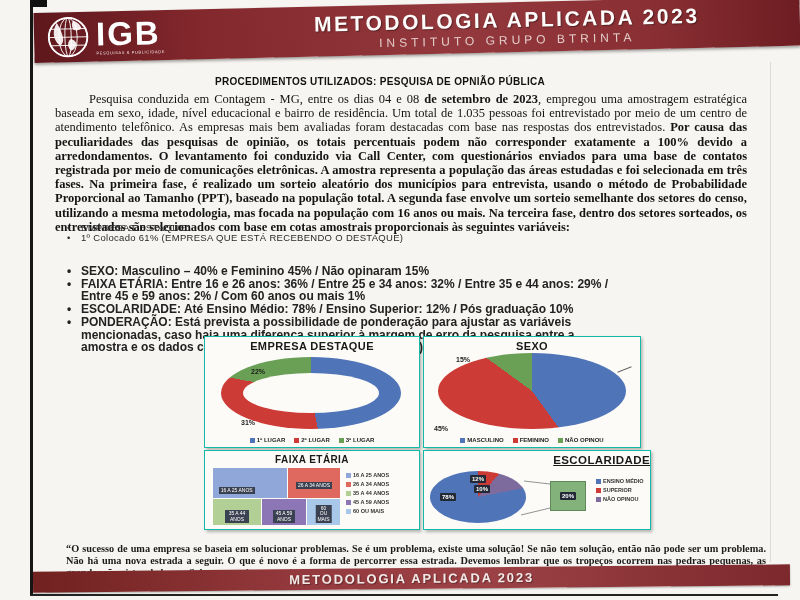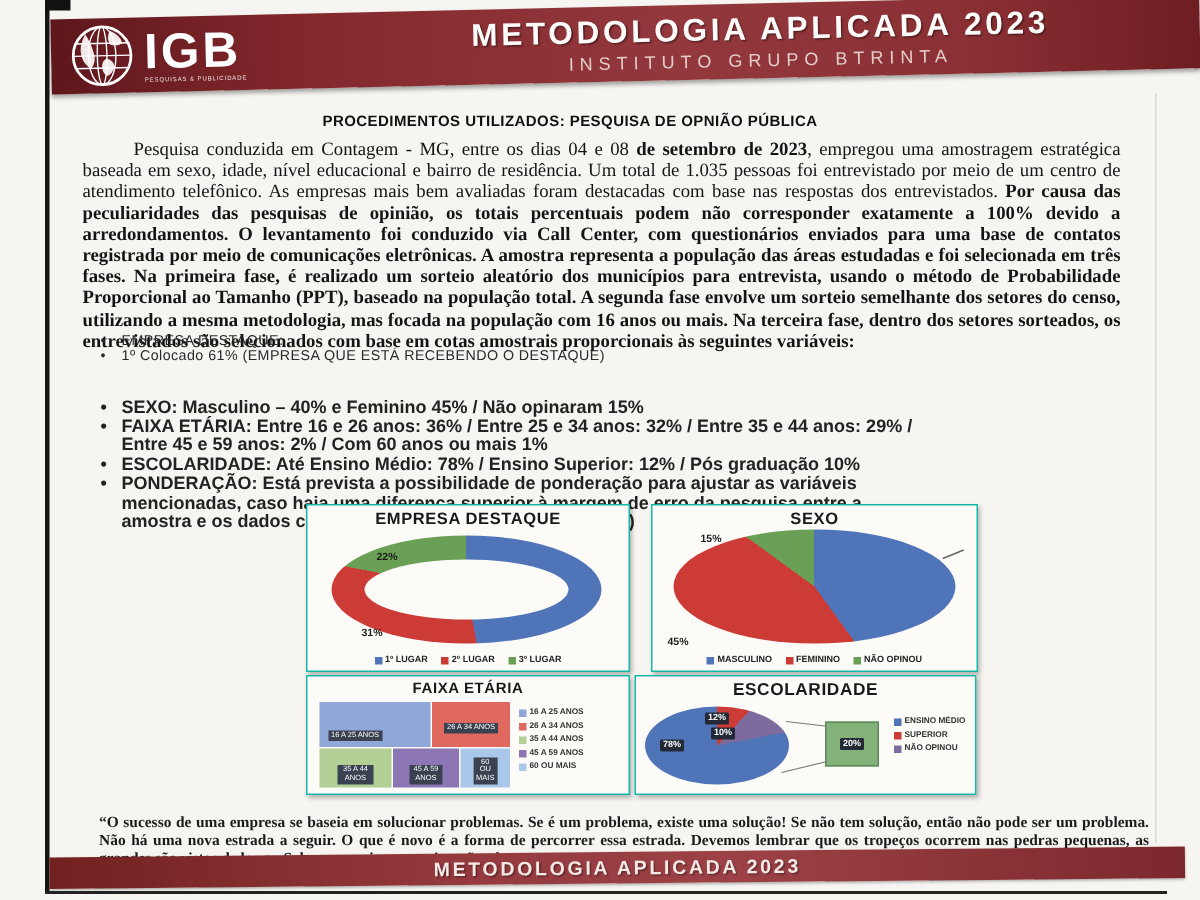--- a/index.html
+++ b/index.html
@@ -42,26 +42,26 @@
   ul.bullets{list-style:none;margin:0;padding:0;position:absolute;}
   ul.bullets li{position:relative;padding-left:16px;}
   ul.bullets li::before{content:"•";position:absolute;left:2px;top:0;}
   .bullets1{left:65px;top:223px;width:640px;font-size:9.5px;line-height:10.3px;letter-spacing:.3px;color:#2a2a2a;}
   .bullets2{left:65px;top:265px;width:545px;font-size:12px;line-height:12.4px;color:#222;font-weight:600;}
   .bullets2 li{margin-bottom:.5px;}
 
   
   .card{position:absolute;background:#fcfbf8;border:1px solid #14b8a6;box-shadow:1.5px 2px 3px rgba(0,0,0,.28);}
   .card1{left:204px;top:336px;width:214px;height:110px;}
-  .card2{left:434px;top:336px;width:216px;height:110px;}
+  .card2{left:423px;top:336px;width:216px;height:110px;}
   .card3{left:204px;top:450px;width:214px;height:78px;}
   .card4{left:423px;top:450px;width:226px;height:78px;}
   .c-title{text-align:center;font-weight:bold;font-size:11px;letter-spacing:.4px;padding-top:3px;color:#191919;}
   .card3 .c-title{font-size:10px;}
-  .card4 .c-title{text-align:center;font-size:11.5px;}
+  .card4 .c-title{text-align:right;font-size:11.5px;text-decoration:underline;}
 
   .pie{position:absolute;border-radius:50%;}
   .donut{left:16px;top:20px;width:180px;height:72px;}
   .donut-hole{position:absolute;left:50%;top:50%;transform:translate(-50%,-50%);width:136px;height:40px;border-radius:50%;background:#fcfbf8;}
   .pie2{left:14px;top:16px;width:188px;height:76px;}
   .pie4{left:6px;top:20px;width:96px;height:52px;}
 
   .plabel{position:absolute;font-size:7px;font-weight:bold;color:#1c1c1c;}
   .p1-a{left:46px;top:31px;}
   .p1-b{left:36px;top:82px;}

